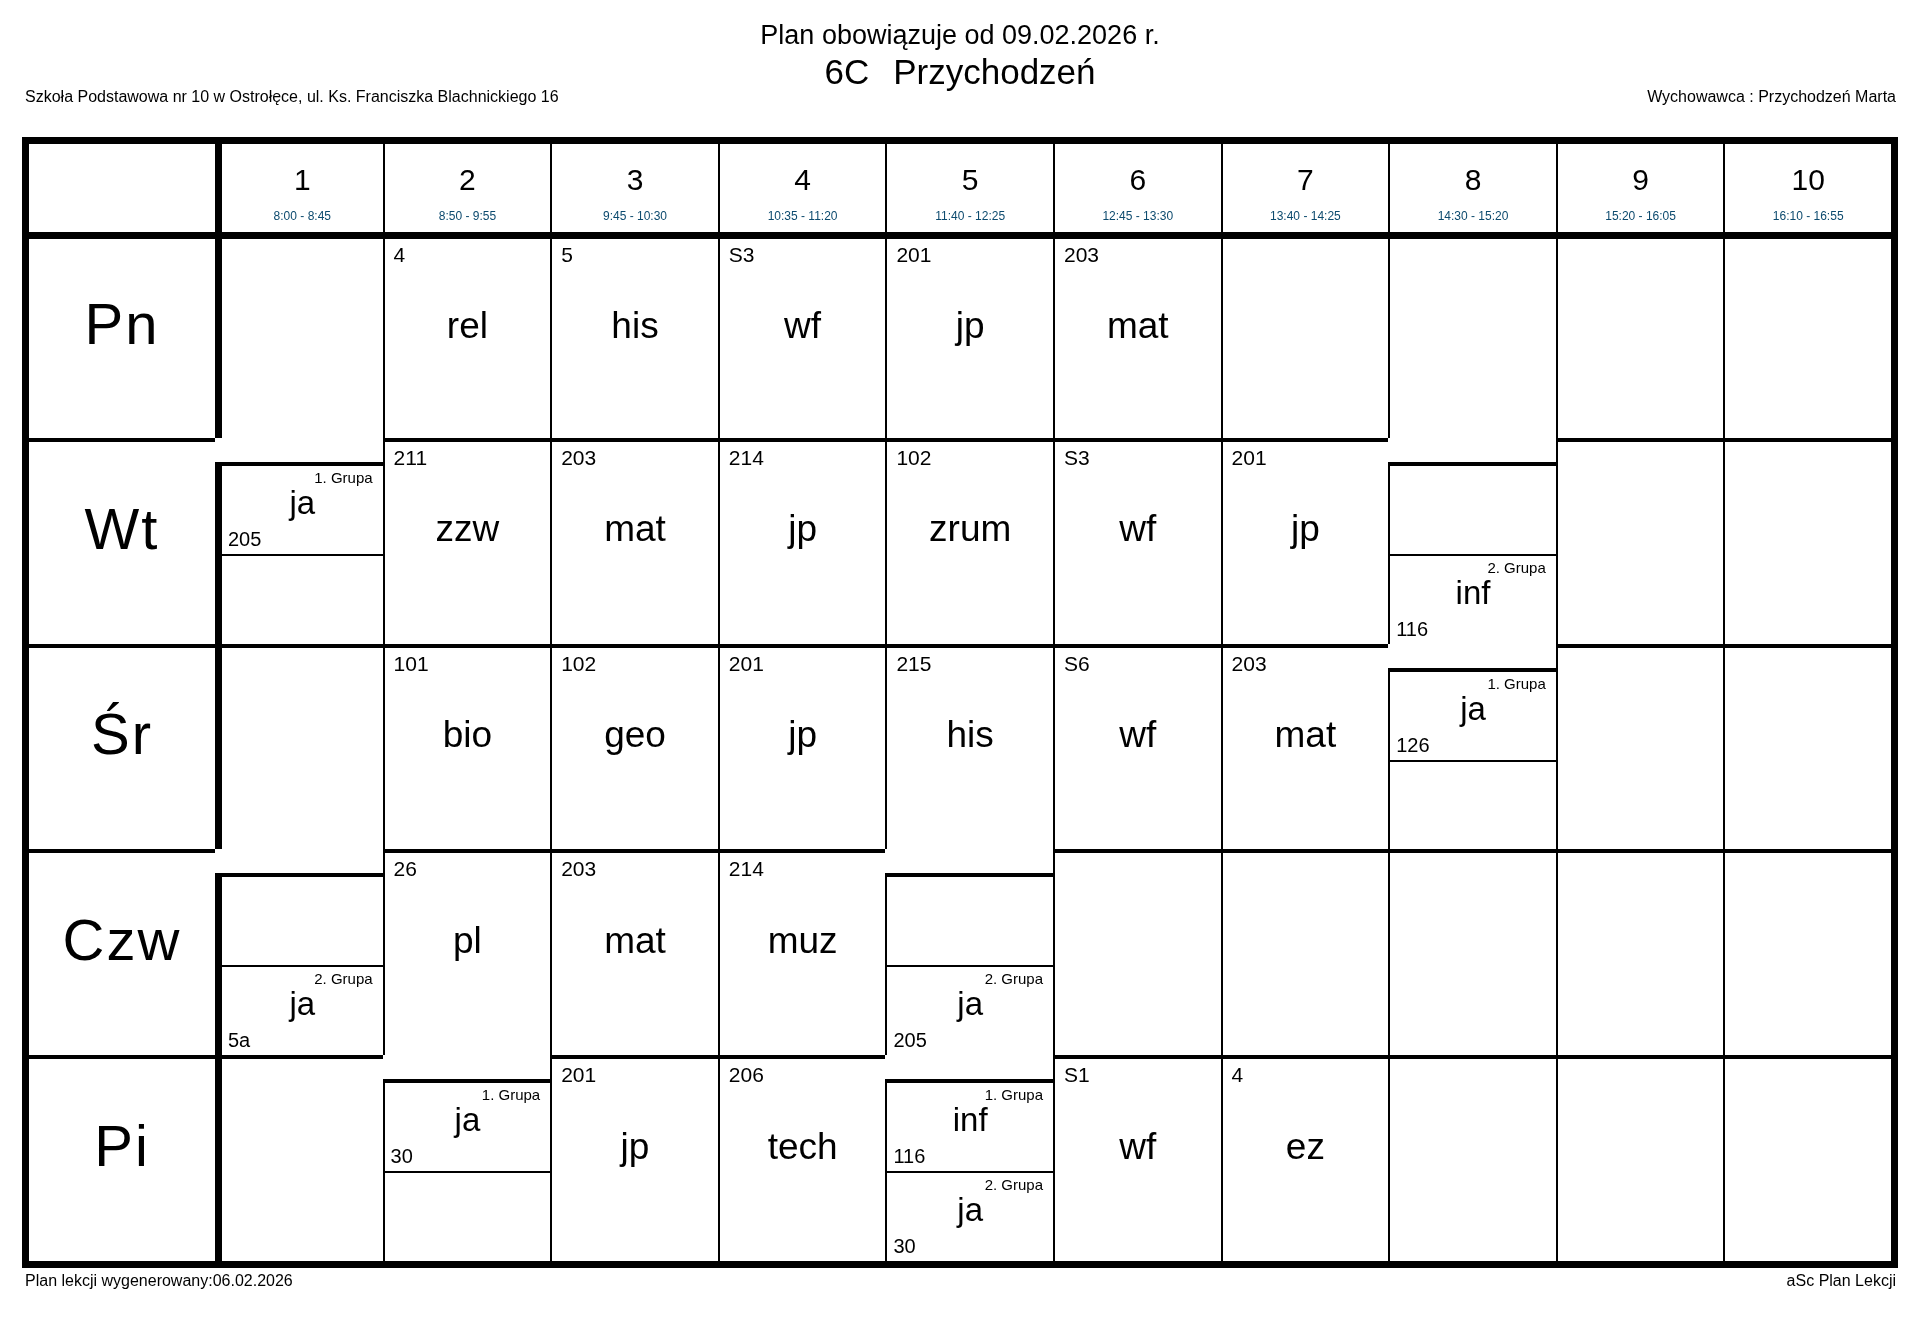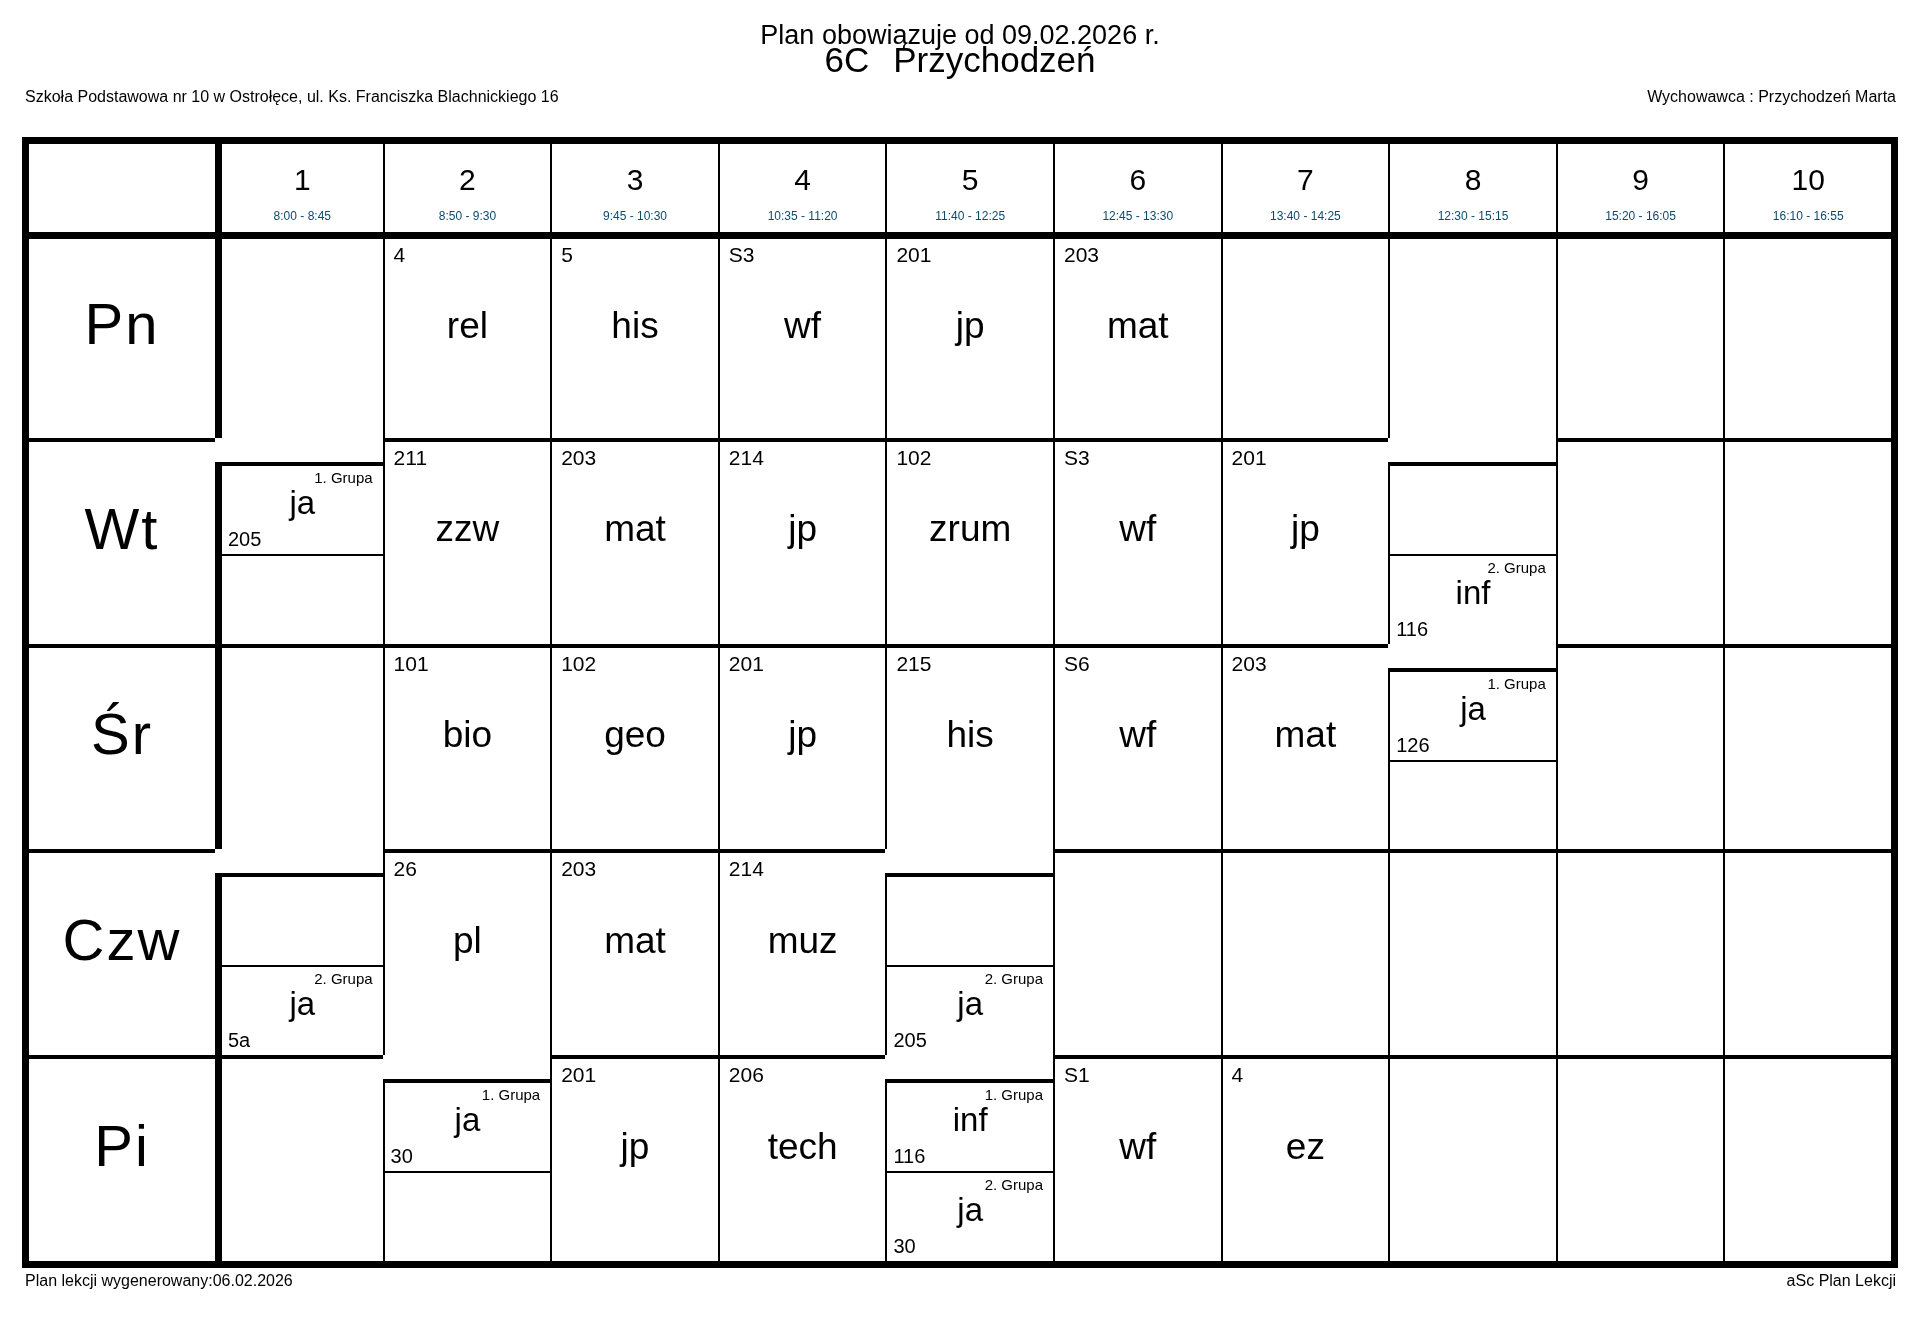--- a/index.html
+++ b/index.html
@@ -6,21 +6,21 @@
   body{
     width:1920px;height:1334px;position:relative;
     font-family:"Liberation Sans", sans-serif;color:#000;
     -webkit-font-smoothing:antialiased;
   }
   .title1{
     position:absolute;top:20px;left:0;width:100%;
     text-align:center;font-size:27px;
   }
   .title2{
-    position:absolute;top:40px;left:0;width:100%;
+    position:absolute;top:52px;left:0;width:100%;
     display:flex;justify-content:center;gap:24px;
     font-size:35px;
   }
   .school{
     position:absolute;top:88px;left:25px;font-size:16px;
   }
   .tutor{
     position:absolute;top:88px;right:24px;font-size:16px;
   }
   .tt{
@@ -65,21 +65,21 @@
 <div class="tutor">Wychowawca : Przychodzeń Marta</div>
 
 <div class="tt" id="tt">
     <div></div>
     <div class="phead cl-thick">
       <div class="pnum">1</div>
       <div class="ptime">8:00 - 8:45</div>
     </div>
     <div class="phead cl">
       <div class="pnum">2</div>
-      <div class="ptime">8:50 - 9:30</div>
+      <div class="ptime">8:50 - 9:55</div>
     </div>
     <div class="phead cl">
       <div class="pnum">3</div>
       <div class="ptime">9:45 - 10:30</div>
     </div>
     <div class="phead cl">
       <div class="pnum">4</div>
       <div class="ptime">10:35 - 11:20</div>
     </div>
     <div class="phead cl">
@@ -89,21 +89,21 @@
     <div class="phead cl">
       <div class="pnum">6</div>
       <div class="ptime">12:45 - 13:30</div>
     </div>
     <div class="phead cl">
       <div class="pnum">7</div>
       <div class="ptime">13:40 - 14:25</div>
     </div>
     <div class="phead cl">
       <div class="pnum">8</div>
-      <div class="ptime">12:30 - 15:15</div>
+      <div class="ptime">14:30 - 15:20</div>
     </div>
     <div class="phead cl">
       <div class="pnum">9</div>
       <div class="ptime">15:20 - 16:05</div>
     </div>
     <div class="phead cl">
       <div class="pnum">10</div>
       <div class="ptime">16:10 - 16:55</div>
     </div>
     <div class="dlabel rt-thick">Pn</div>

